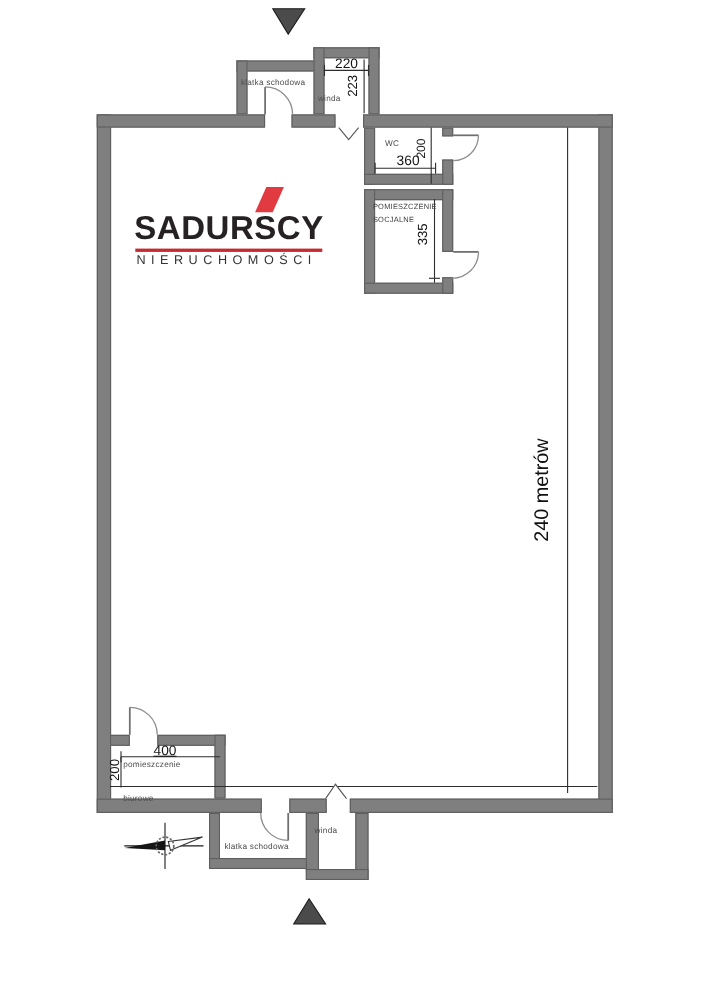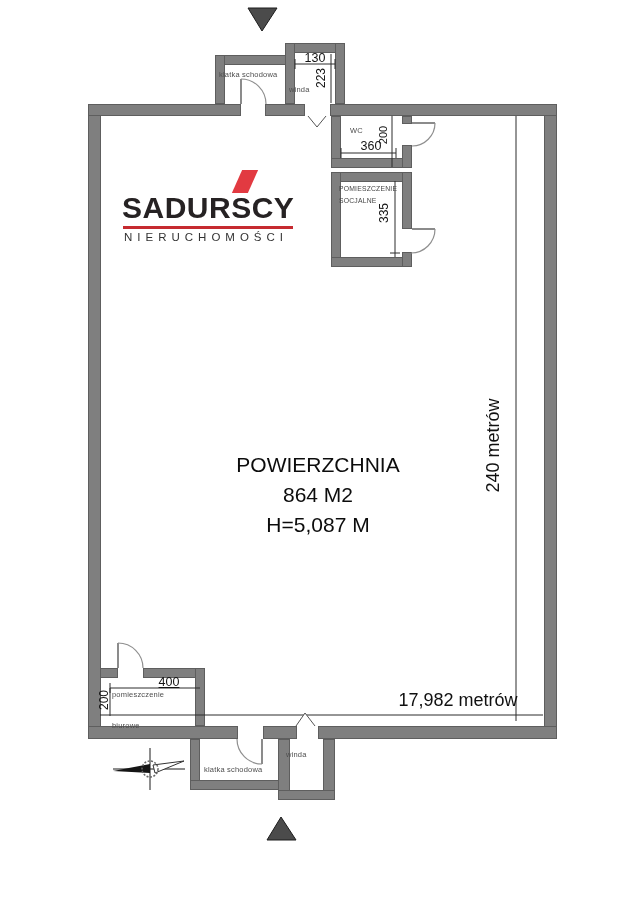--- a/index.html
+++ b/index.html
@@ -111,42 +111,36 @@
       <line x1="150" y1="748" x2="150" y2="790" stroke="#1a1a1a" stroke-width="1"></line>
       <line x1="113" y1="769" x2="185" y2="769" stroke="#1a1a1a" stroke-width="1"></line>
       <polygon points="113,771 150,764 150,773" fill="#151515"></polygon>
       <polygon points="153,765 184,761 155,773" fill="#ffffff" stroke="#333" stroke-width="1"></polygon>
       <circle cx="150" cy="769" r="8" fill="none" stroke="#666" stroke-width="1.5" stroke-dasharray="2 1.5"></circle>
     </g>
   </svg>
 
   <div class="lbl ctr" style="left:219px;top:70px;width:72px;">klatka schodowa</div>
 
-  <div class="dim" style="left:293px;top:51px;width:44px;">130</div>
+  <div class="dim" style="left:293px;top:51px;width:44px;">220</div>
   <div class="dim rot" style="left:301px;top:71px;width:40px;font-size:12px;">223</div>
   <div class="lbl ctr" style="left:289px;top:85px;width:40px;">winda</div>
 
   <div class="lbl ctr" style="left:350px;top:126px;width:24px;">WC</div>
   <div class="dim" style="left:350px;top:139px;width:42px;">360</div>
   <div class="dim rot" style="left:363px;top:129px;width:40px;font-size:11px;">200</div>
 
   <div class="lbl" style="left:339px;top:185px;font-size:6.8px;color:#444;">POMIESZCZENIE</div>
   <div class="lbl" style="left:339px;top:197px;font-size:6.8px;color:#444;">SOCJALNE</div>
   <div class="dim rot" style="left:364px;top:206px;width:40px;font-size:12px;">335</div>
 
-  <div class="dim" style="left:148px;top:675px;width:42px;text-decoration:underline;">400</div>
+  <div class="dim" style="left:129px;top:675px;width:42px;text-decoration:underline;">400</div>
   <div class="dim rot" style="left:84px;top:693px;width:40px;font-size:12px;">200</div>
   <div class="lbl ctr" style="left:112px;top:690px;width:70px;">pomieszczenie</div>
   <div class="lbl ctr" style="left:112px;top:721px;width:70px;">biurowe</div>
 
   <div class="lbl ctr" style="left:204px;top:765px;width:72px;">klatka schodowa</div>
   <div class="lbl ctr" style="left:286px;top:750px;width:40px;">winda</div>
 
   <div class="bigdim rot" style="left:433px;top:435px;width:120px;">240 metrów</div>
-  <div class="bigdim" style="left:378px;top:690px;width:160px;">17,982 metrów</div>
 
-  <div class="area">
-    <div>POWIERZCHNIA</div>
-    <div>864 M2</div>
-    <div>H=5,087 M</div>
-  </div>
 
 </div>
 
 </body></html>

